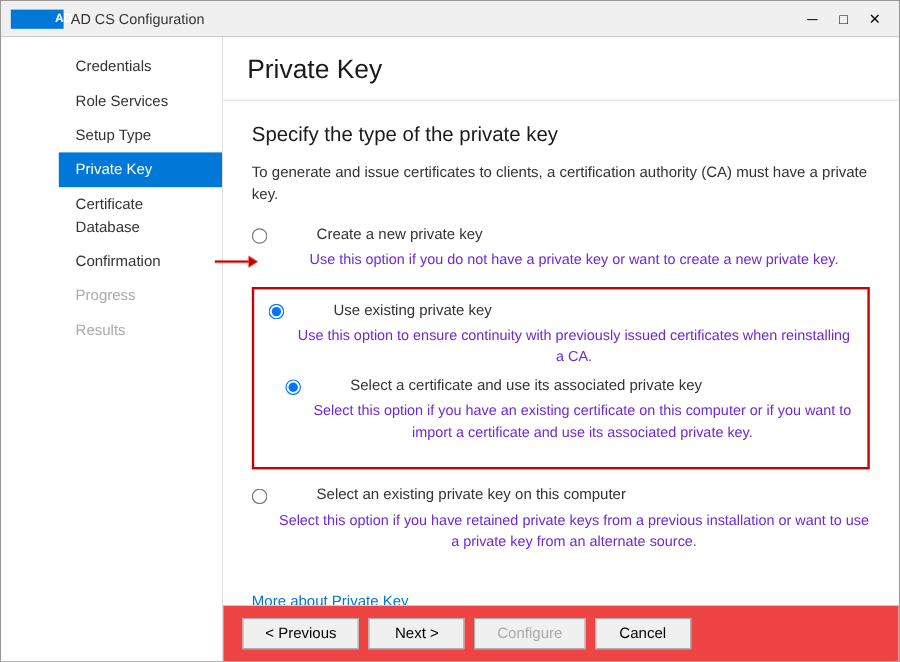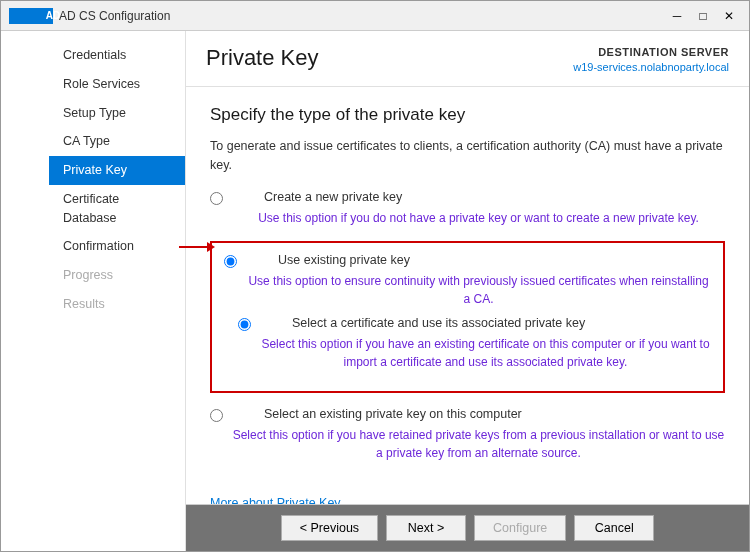--- a/index.html
+++ b/index.html
@@ -201,25 +201,25 @@
     .more-link {
       color: #0078d7;
       text-decoration: none;
       font-size: 12.5px;
       margin-top: 20px;
       display: inline-block;
     }
 
     
     .footer {
-      background: #737373;
+      background: #ef4444;
       border-top: 1px solid #ccc;
       padding: 10px 16px;
       display: flex;
-      justify-content: center;
+      justify-content: flex-start;
       gap: 8px;
       flex-shrink: 0;
     }
     .footer-btn {
       padding: 5px 18px;
       font-size: 12.5px;
       border: 1px solid #adadad;
       background: #f0f0f0;
       cursor: pointer;
       min-width: 80px;
@@ -273,42 +273,37 @@
       <button class="titlebar-btn close">✕</button>
     </div>
   </div>
 
   <div class="main-layout">
 
     <div class="sidebar">
       <div class="sidebar-item">Credentials</div>
       <div class="sidebar-item">Role Services</div>
       <div class="sidebar-item">Setup Type</div>
-      <div class="sidebar-item">CA Type</div>
       <div class="sidebar-item active">Private Key</div>
       <div class="sidebar-item">Certificate Database</div>
       <div class="sidebar-confirmation-wrapper" style="position:relative;">
         <div class="sidebar-item">Confirmation</div>
         <div class="conf-arrow">
           <div class="conf-arrow-line"></div>
           <div class="conf-arrow-head"></div>
         </div>
       </div>
       <div class="sidebar-item disabled">Progress</div>
       <div class="sidebar-item disabled">Results</div>
     </div>
 
     <div class="right-content">
 
       <div class="top-header">
         <div class="page-title-large">Private Key</div>
-        <div class="destination-server">
-          <div class="destination-label">DESTINATION SERVER</div>
-          <div class="server-name">w19-services.nolabnoparty.local</div>
-        </div>
       </div>
 
       <div class="content-body">
         <div class="section-title">Specify the type of the private key</div>
         <div class="intro-text">To generate and issue certificates to clients, a certification authority (CA) must have a private key.</div>
 
         
         <div class="option-group">
           <div class="radio-row">
             <input type="radio" name="pk-type" id="opt1" style="">

